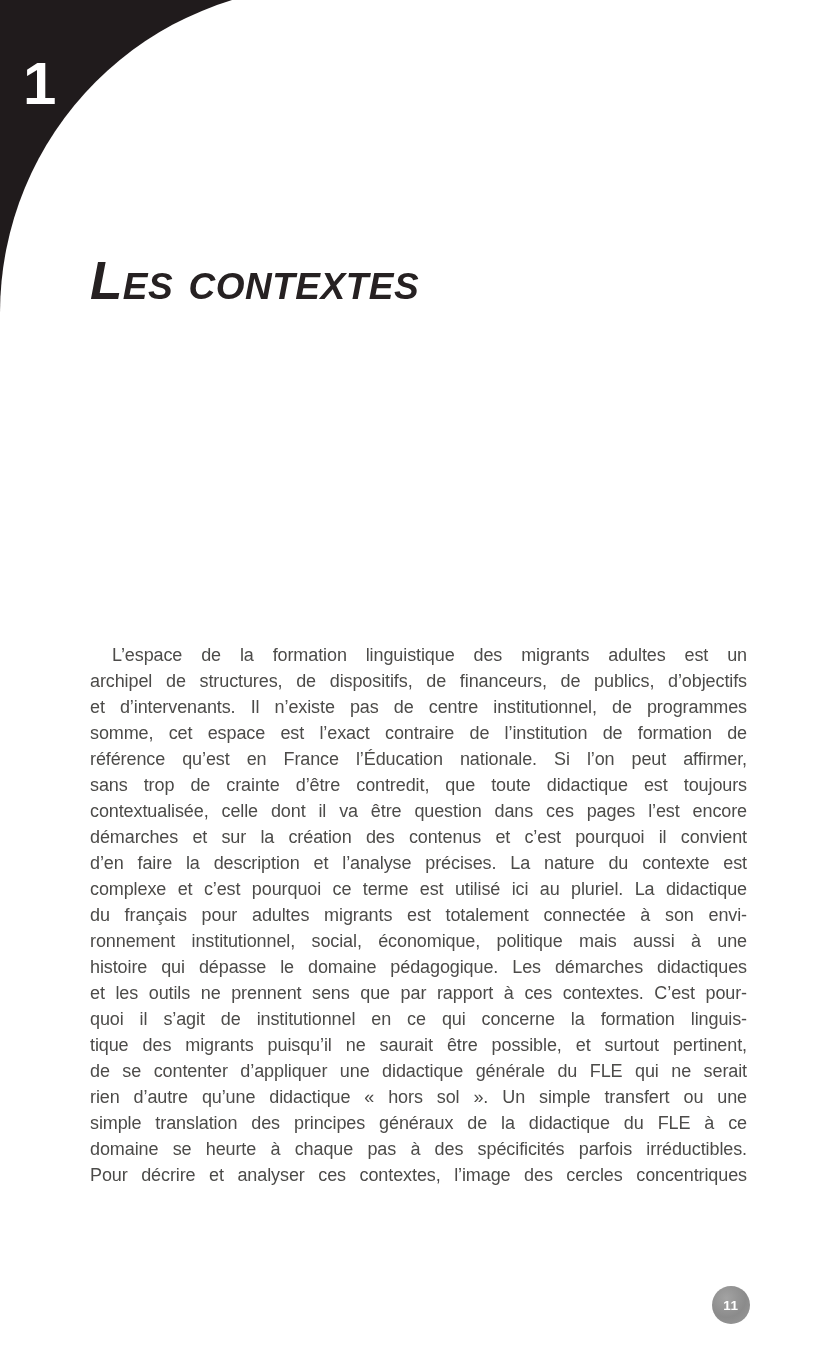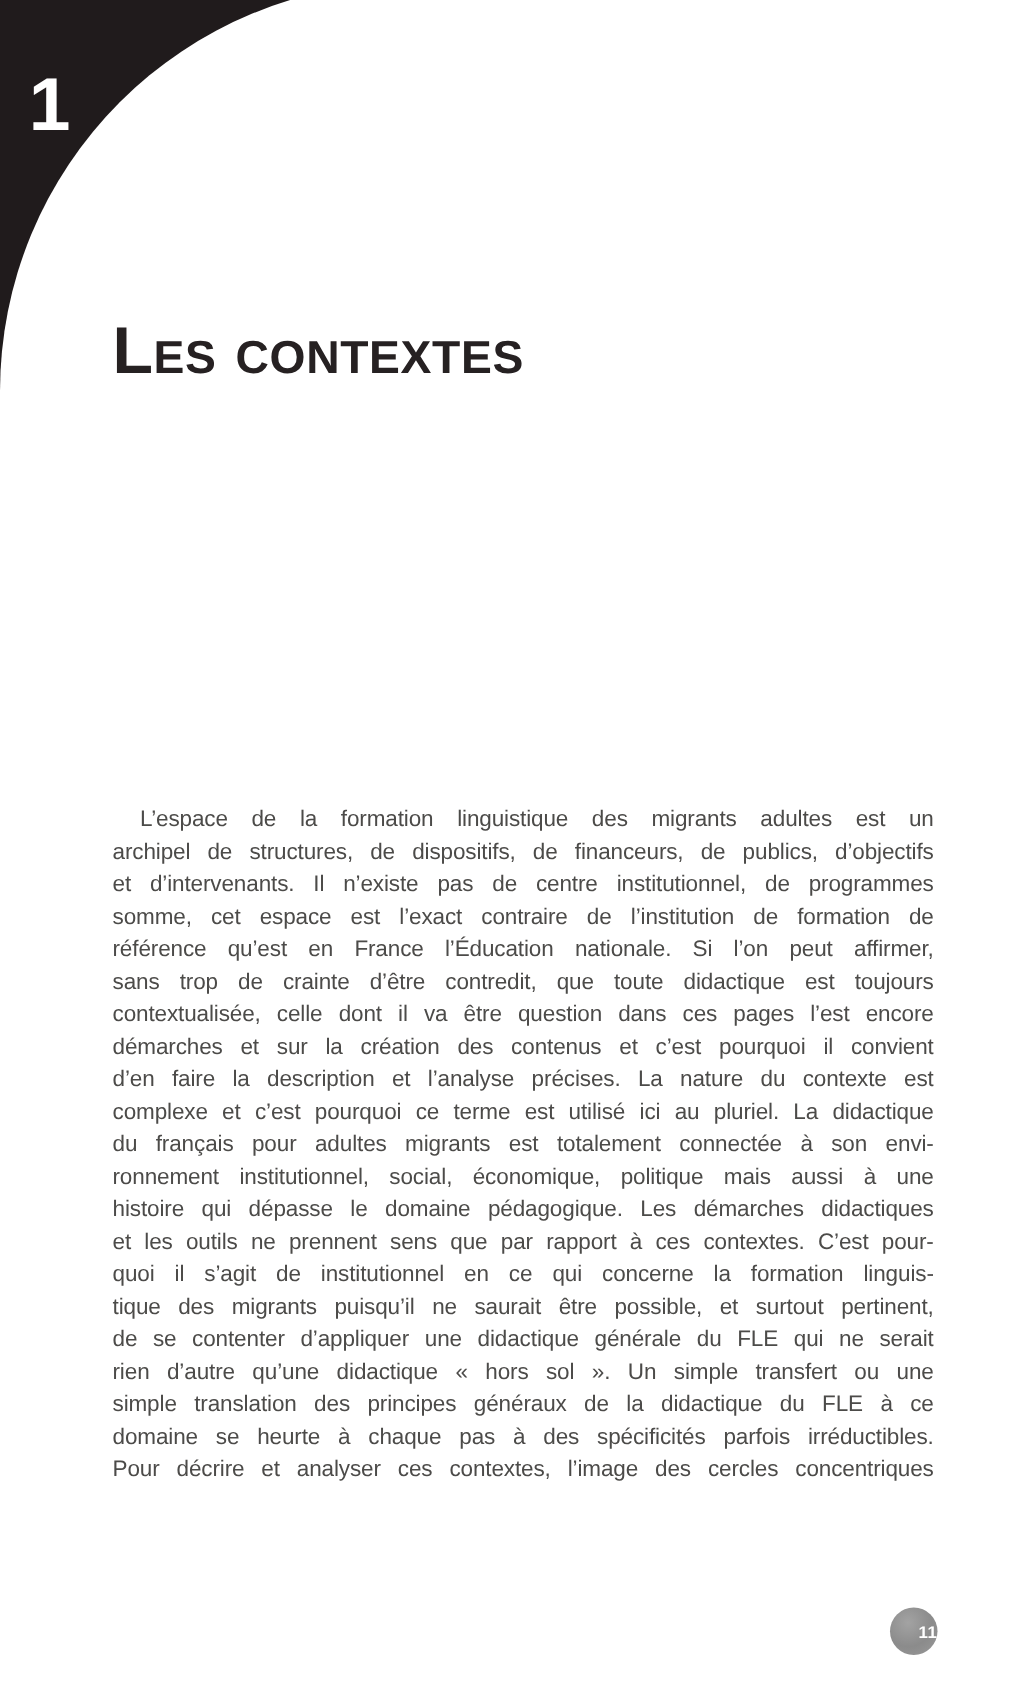--- a/index.html
+++ b/index.html
@@ -47,20 +47,21 @@
     top: 254px; left: 90px;
     margin: 0;
     font-size: 53px;
     line-height: 1;
     font-weight: 700;
     font-variant: small-caps;
     letter-spacing: 0.5px;
     color: #262122;
     z-index: 2;
     white-space: nowrap;
+    font-style: italic;
   }
   .body-text {
     position: absolute;
     top: 642px; left: 78px;
     width: 669px;
     z-index: 2;
     color: #4c4b49;
     font-size: 18px;
     line-height: 26px;
     letter-spacing: -0.1px;
@@ -79,21 +80,21 @@
   }
   .page-badge {
     position: absolute;
     left: 712px; top: 1286px;
     width: 38px; height: 38px;
     border-radius: 50%;
     background: radial-gradient(circle at 38% 32%, #a3a3a3 0%, #8b8b8b 55%, #9a9a9a 100%);
     z-index: 2;
     display: flex;
     align-items: center;
-    justify-content: flex-end;
+    justify-content: center;
   }
   .page-badge span {
     color: #ffffff;
     font-size: 13.5px;
     font-weight: 700;
     letter-spacing: 0.5px;
   }
 </style>
 </head>
 <body>

